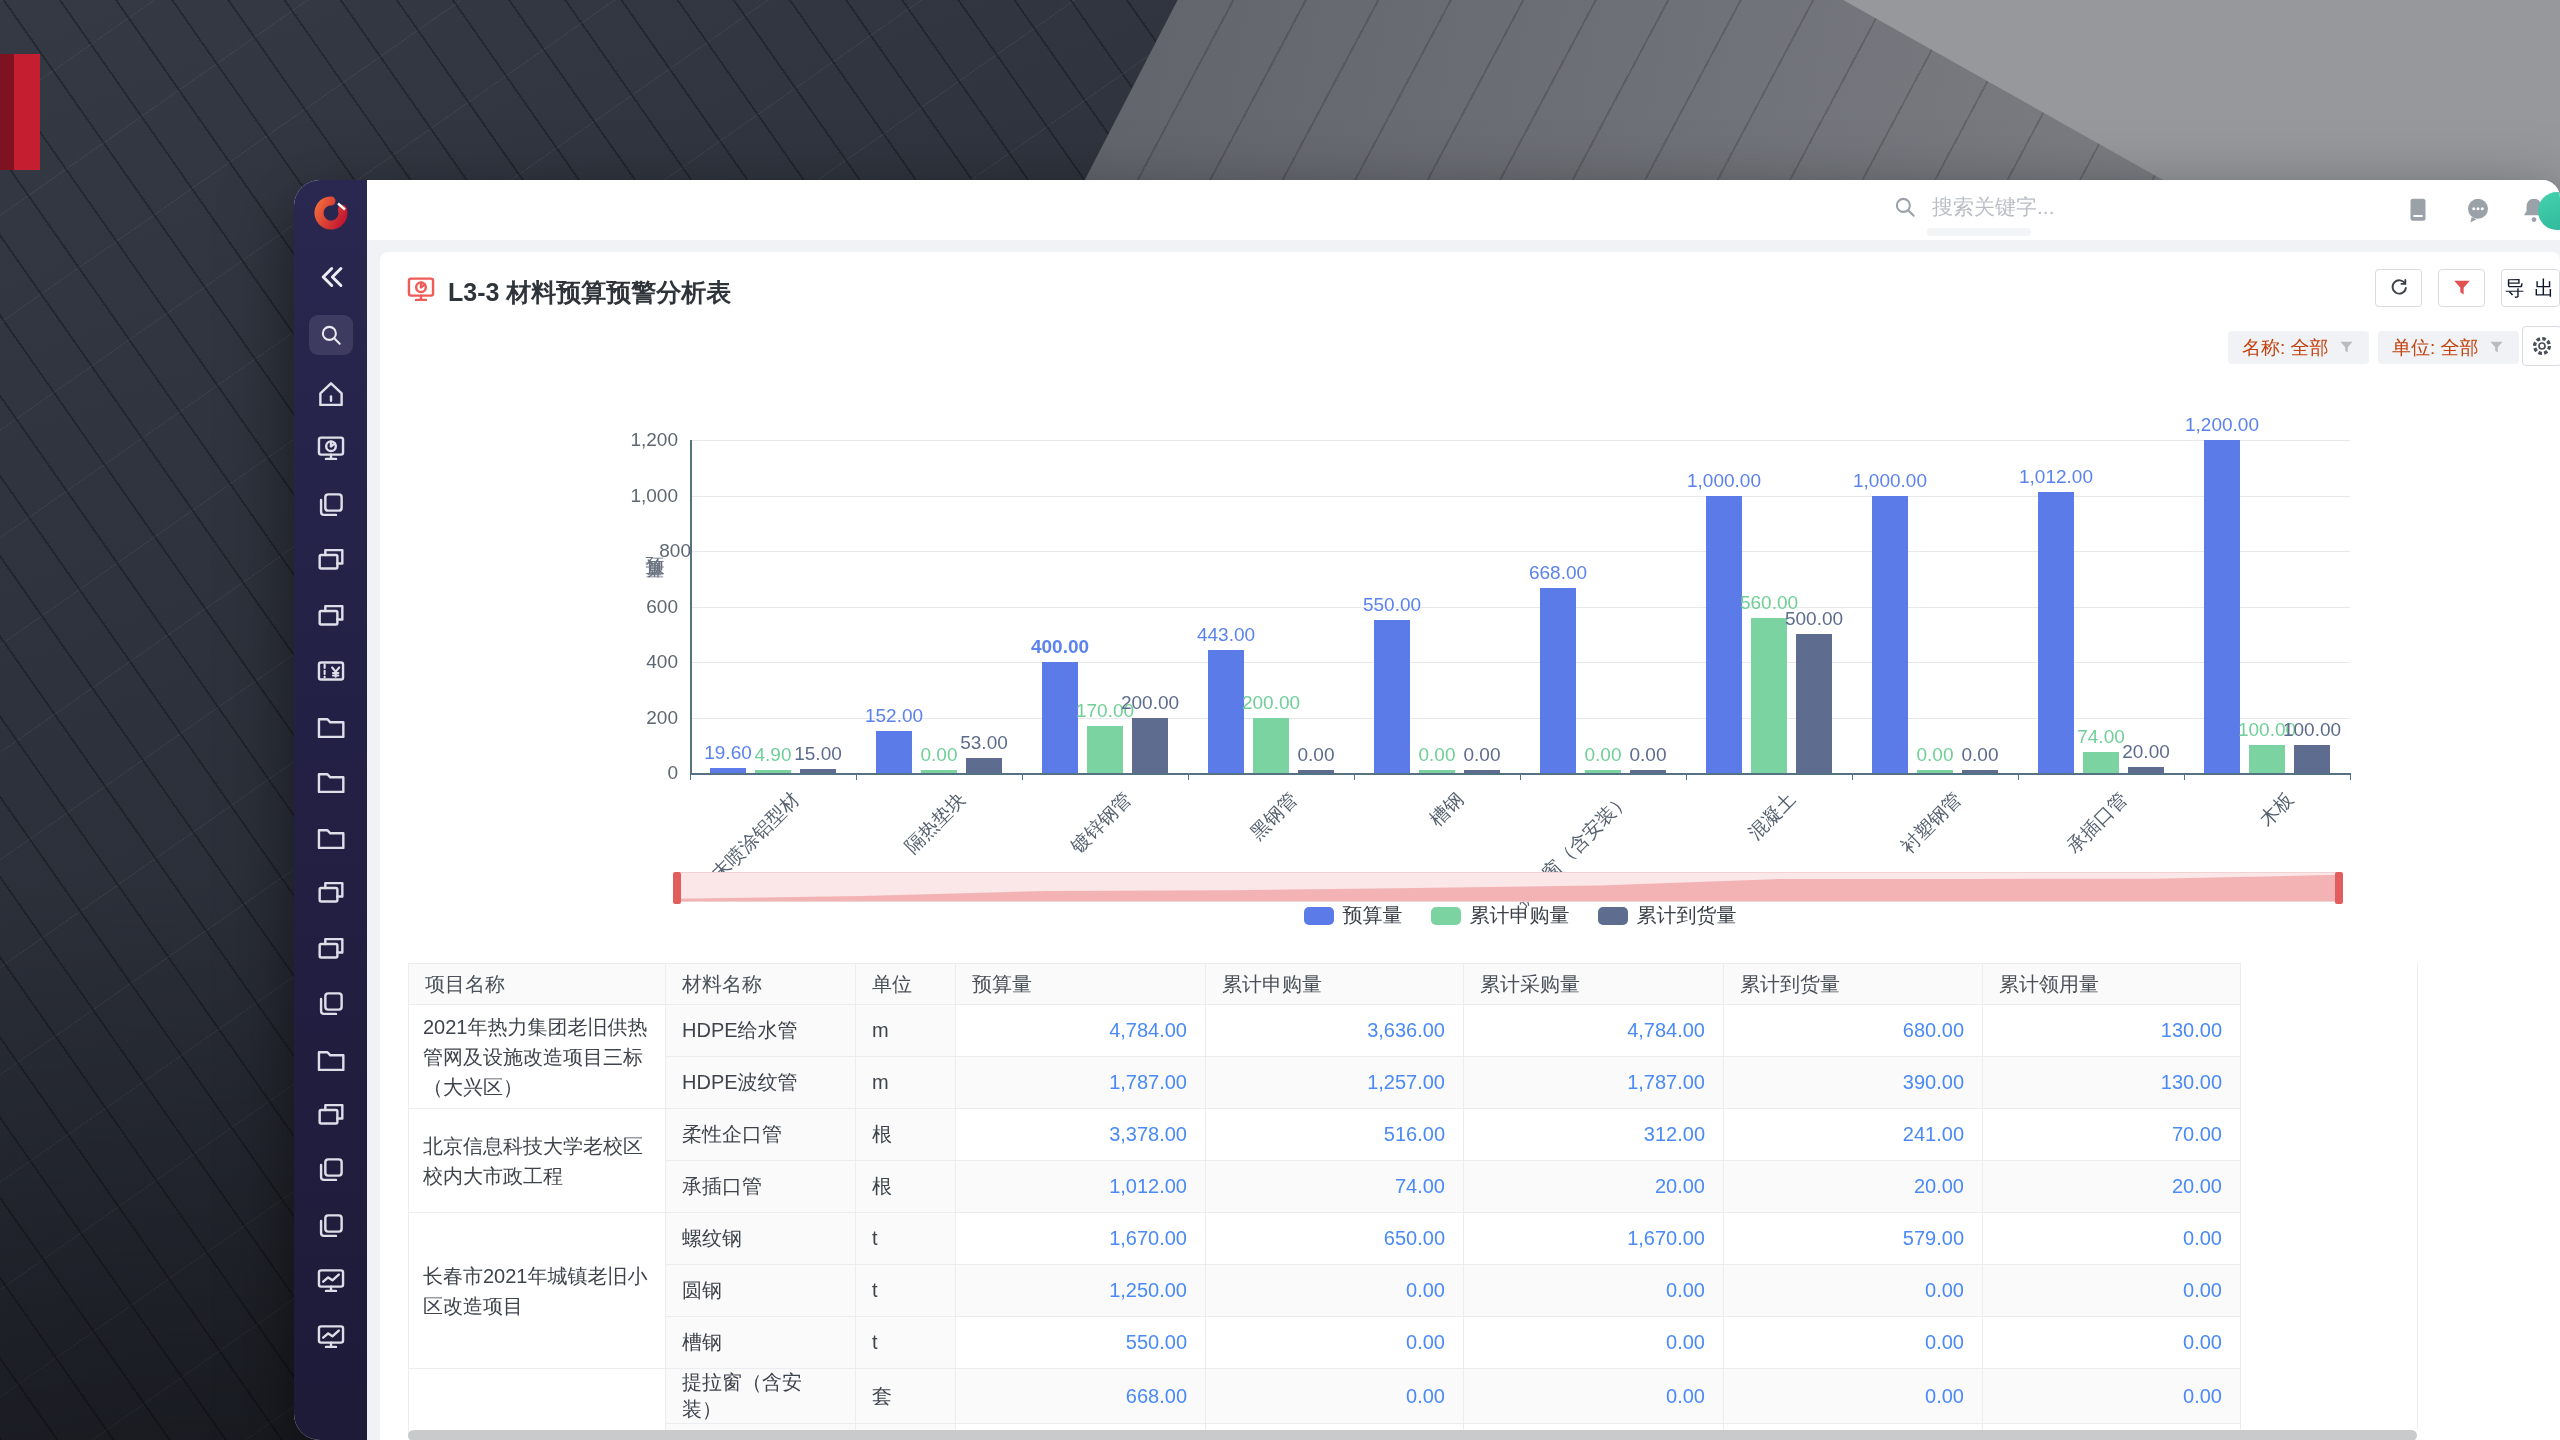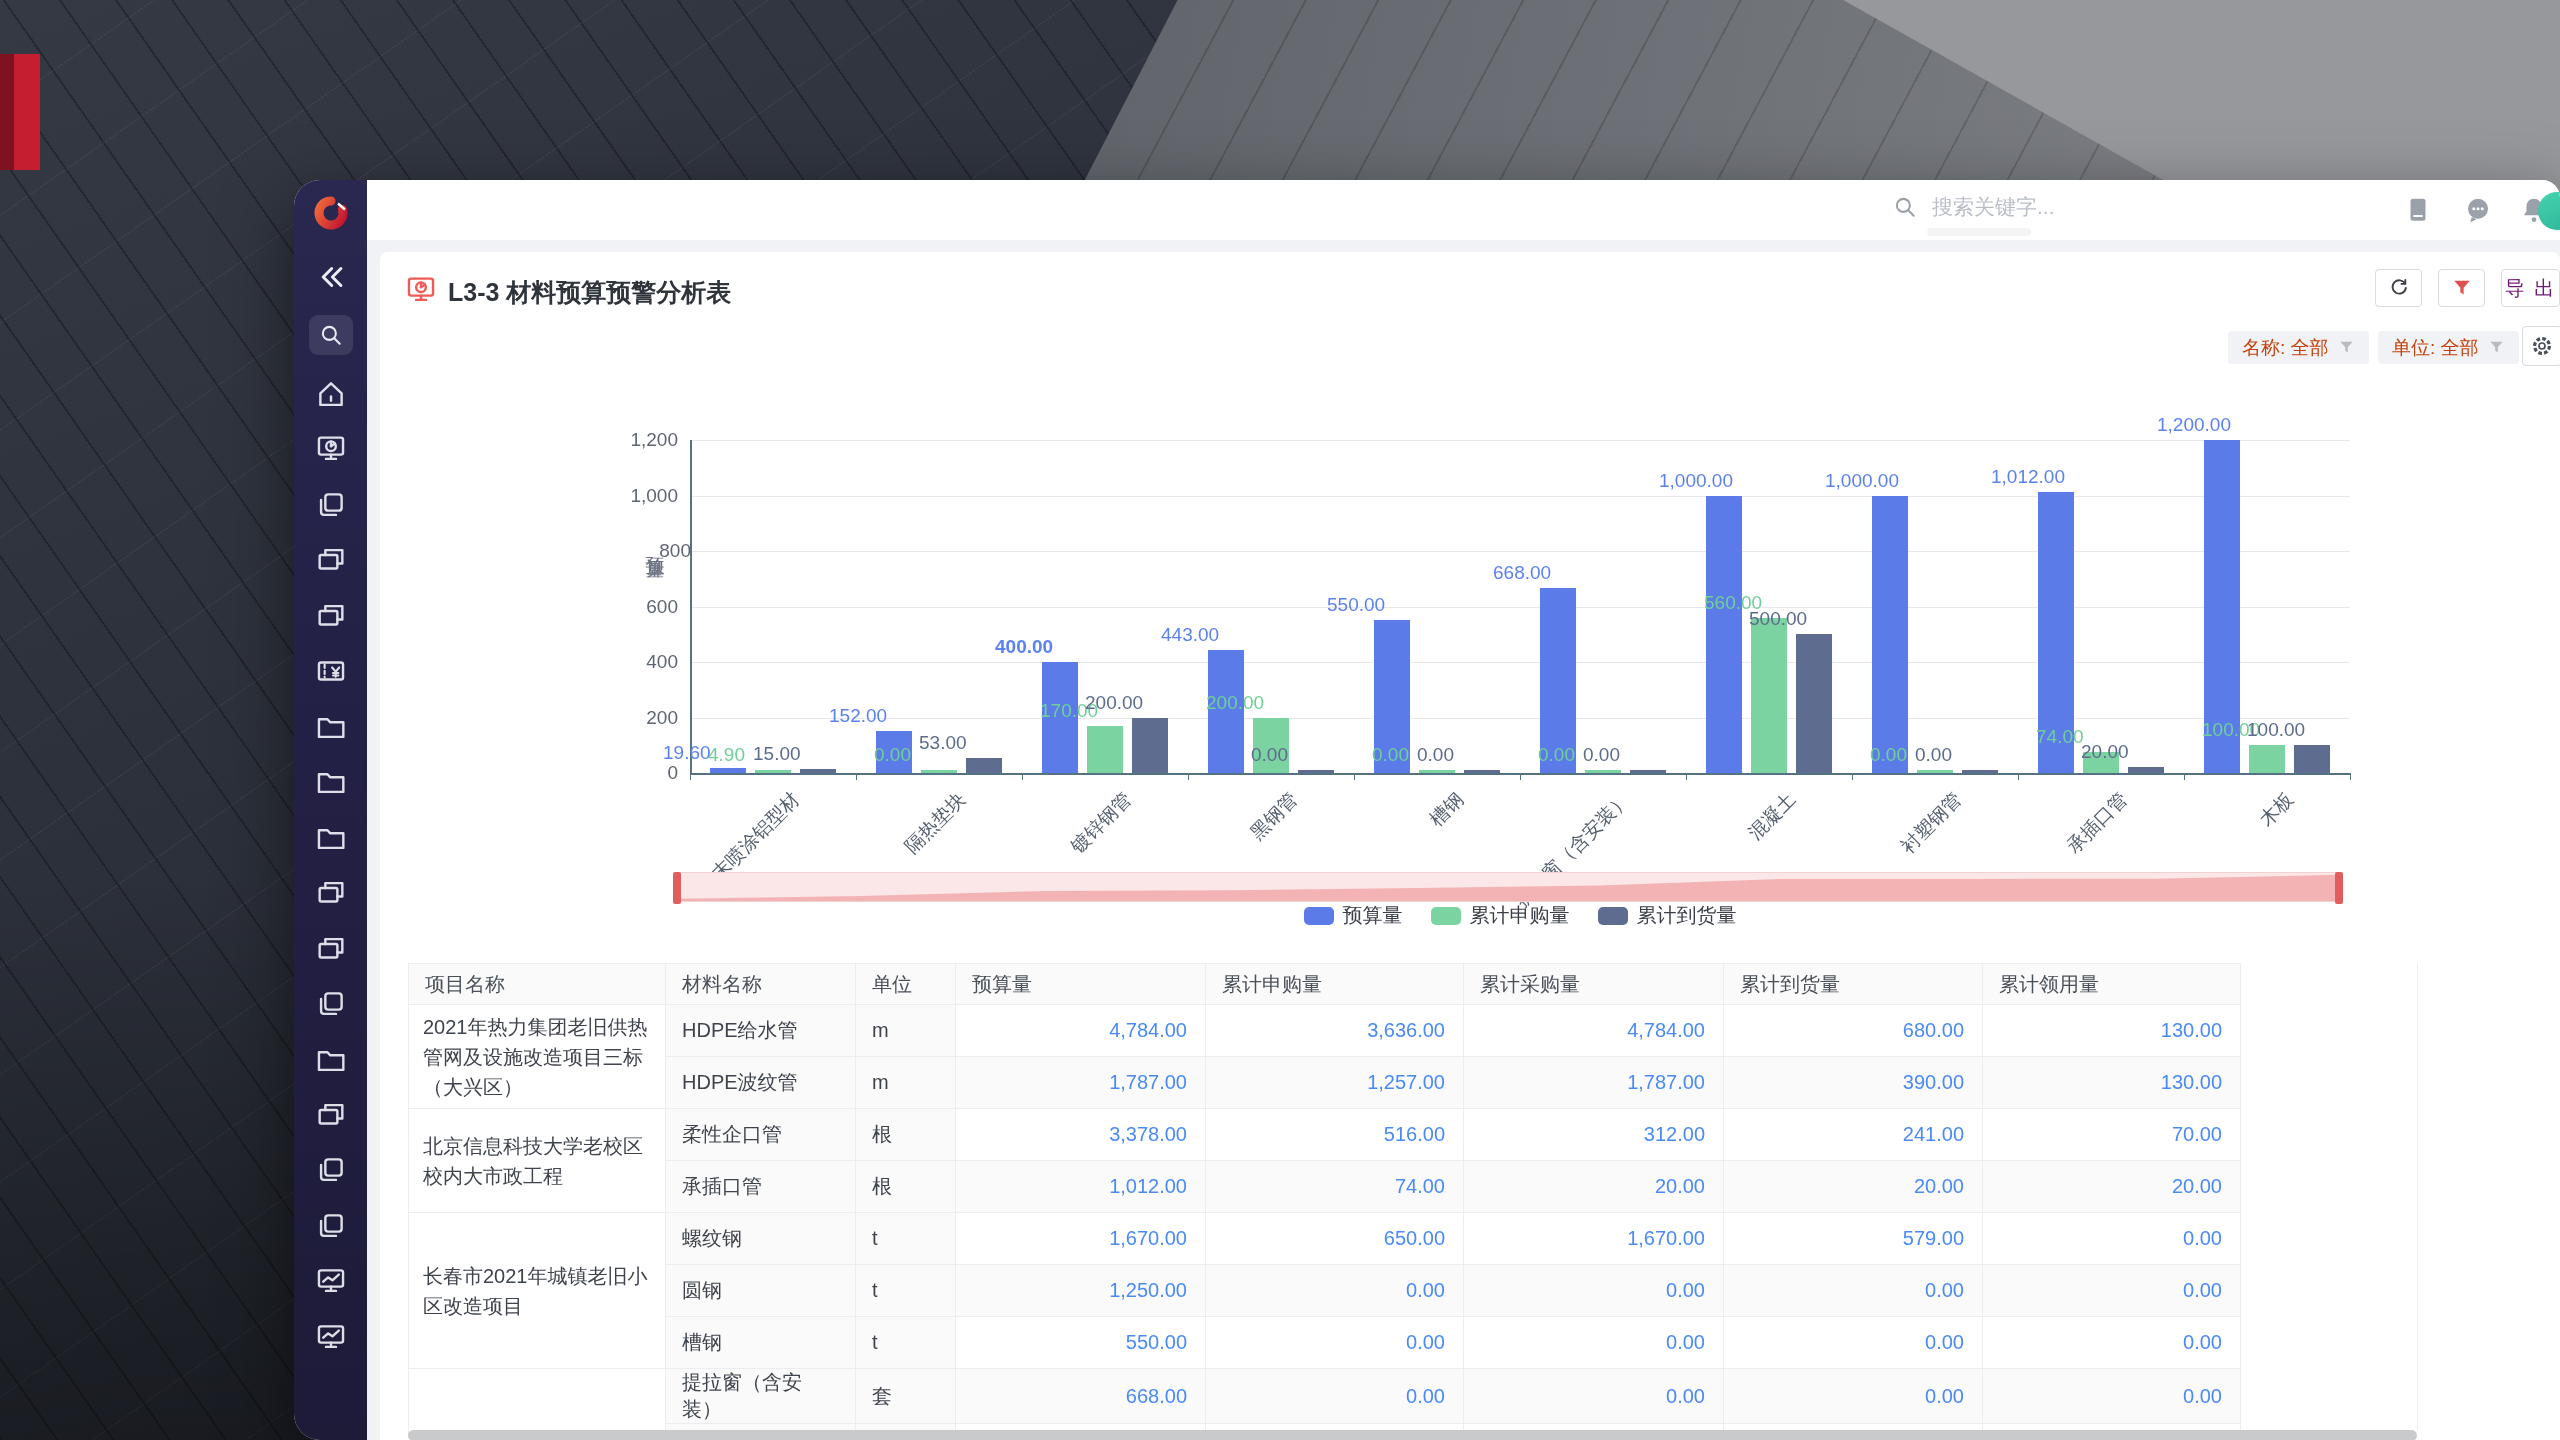--- a/index.html
+++ b/index.html
@@ -54,21 +54,21 @@
   
   .card{position:absolute;left:86px;top:72px;width:2180px;height:1188px;background:#fff;border-radius:8px 8px 0 0;}
 
   .report-head-icon{position:absolute;left:24px;top:21px;width:34px;height:34px;color:#f05a57;}
   .report-title{position:absolute;left:68px;top:24px;font-size:25px;font-weight:bold;color:#2f343b;}
 
   .btn{position:absolute;top:17px;height:38px;background:#fff;border:1px solid #d8dbe0;border-radius:4px;
       display:flex;align-items:center;justify-content:center;cursor:pointer;}
   .btn-refresh{left:1995px;width:47px;color:#3c4147;}
   .btn-filter{left:2058px;width:47px;color:#e05252;}
-  .btn-export{left:2121px;width:59px;font-size:20px;color:#701a75;letter-spacing:2px;}
+  .btn-export{left:2121px;width:59px;font-size:20px;color:#0f172a;letter-spacing:2px;}
   .btn svg{width:22px;height:22px;}
   .btn-settings{position:absolute;left:2142px;top:74px;width:40px;height:40px;background:#fff;
       border:1px solid #d8dbe0;border-radius:4px;display:flex;align-items:center;justify-content:center;
       color:#4a5059;cursor:pointer;}
   .btn-settings svg{width:24px;height:24px;}
 
   .pill{position:absolute;top:79px;height:33px;background:#f1f2f5;border-radius:4px;display:flex;
       align-items:center;gap:9px;padding:0 14px;font-size:19px;color:#c2410c;cursor:pointer;}
   .pill .fun{width:17px;height:17px;color:#b7bbc2;}
   .pill-name{left:1848px;}
@@ -77,21 +77,21 @@
   .summary{position:absolute;left:48px;top:110px;font-size:20px;color:#8a909b;}
 
   
   .grid-line{position:absolute;height:1px;background:#e7e8ec;}
   .axis-x{position:absolute;background:#557282;height:2px;}
   .axis-y{position:absolute;background:#557282;width:2px;}
   .tickmark{position:absolute;width:1px;height:7px;background:#557282;}
   .ytick{position:absolute;width:70px;text-align:right;font-size:19px;color:#5f6673;}
   .yname{position:absolute;writing-mode:vertical-rl;font-size:19px;color:#6a7180;letter-spacing:2px;}
   .bar{position:absolute;}
-  .bar-label{position:absolute;width:130px;text-align:left;font-size:19px;}
+  .bar-label{position:absolute;width:130px;text-align:center;font-size:19px;}
   .xlabel{position:absolute;white-space:nowrap;font-size:19px;color:#55606e;
       transform:translateX(-100%) rotate(-45deg);transform-origin:100% 0;}
 
   
   .dz{position:absolute;left:296px;top:620px;width:1664px;height:30px;background:#fbe7e7;
       border:1px solid #f0d2d2;border-radius:2px;}
   .dz svg{position:absolute;inset:0;width:100%;height:100%;}
   .dz-handle{position:absolute;top:-1px;width:8px;height:32px;background:#e25e5c;border-radius:2px;cursor:ew-resize;}
 
   

